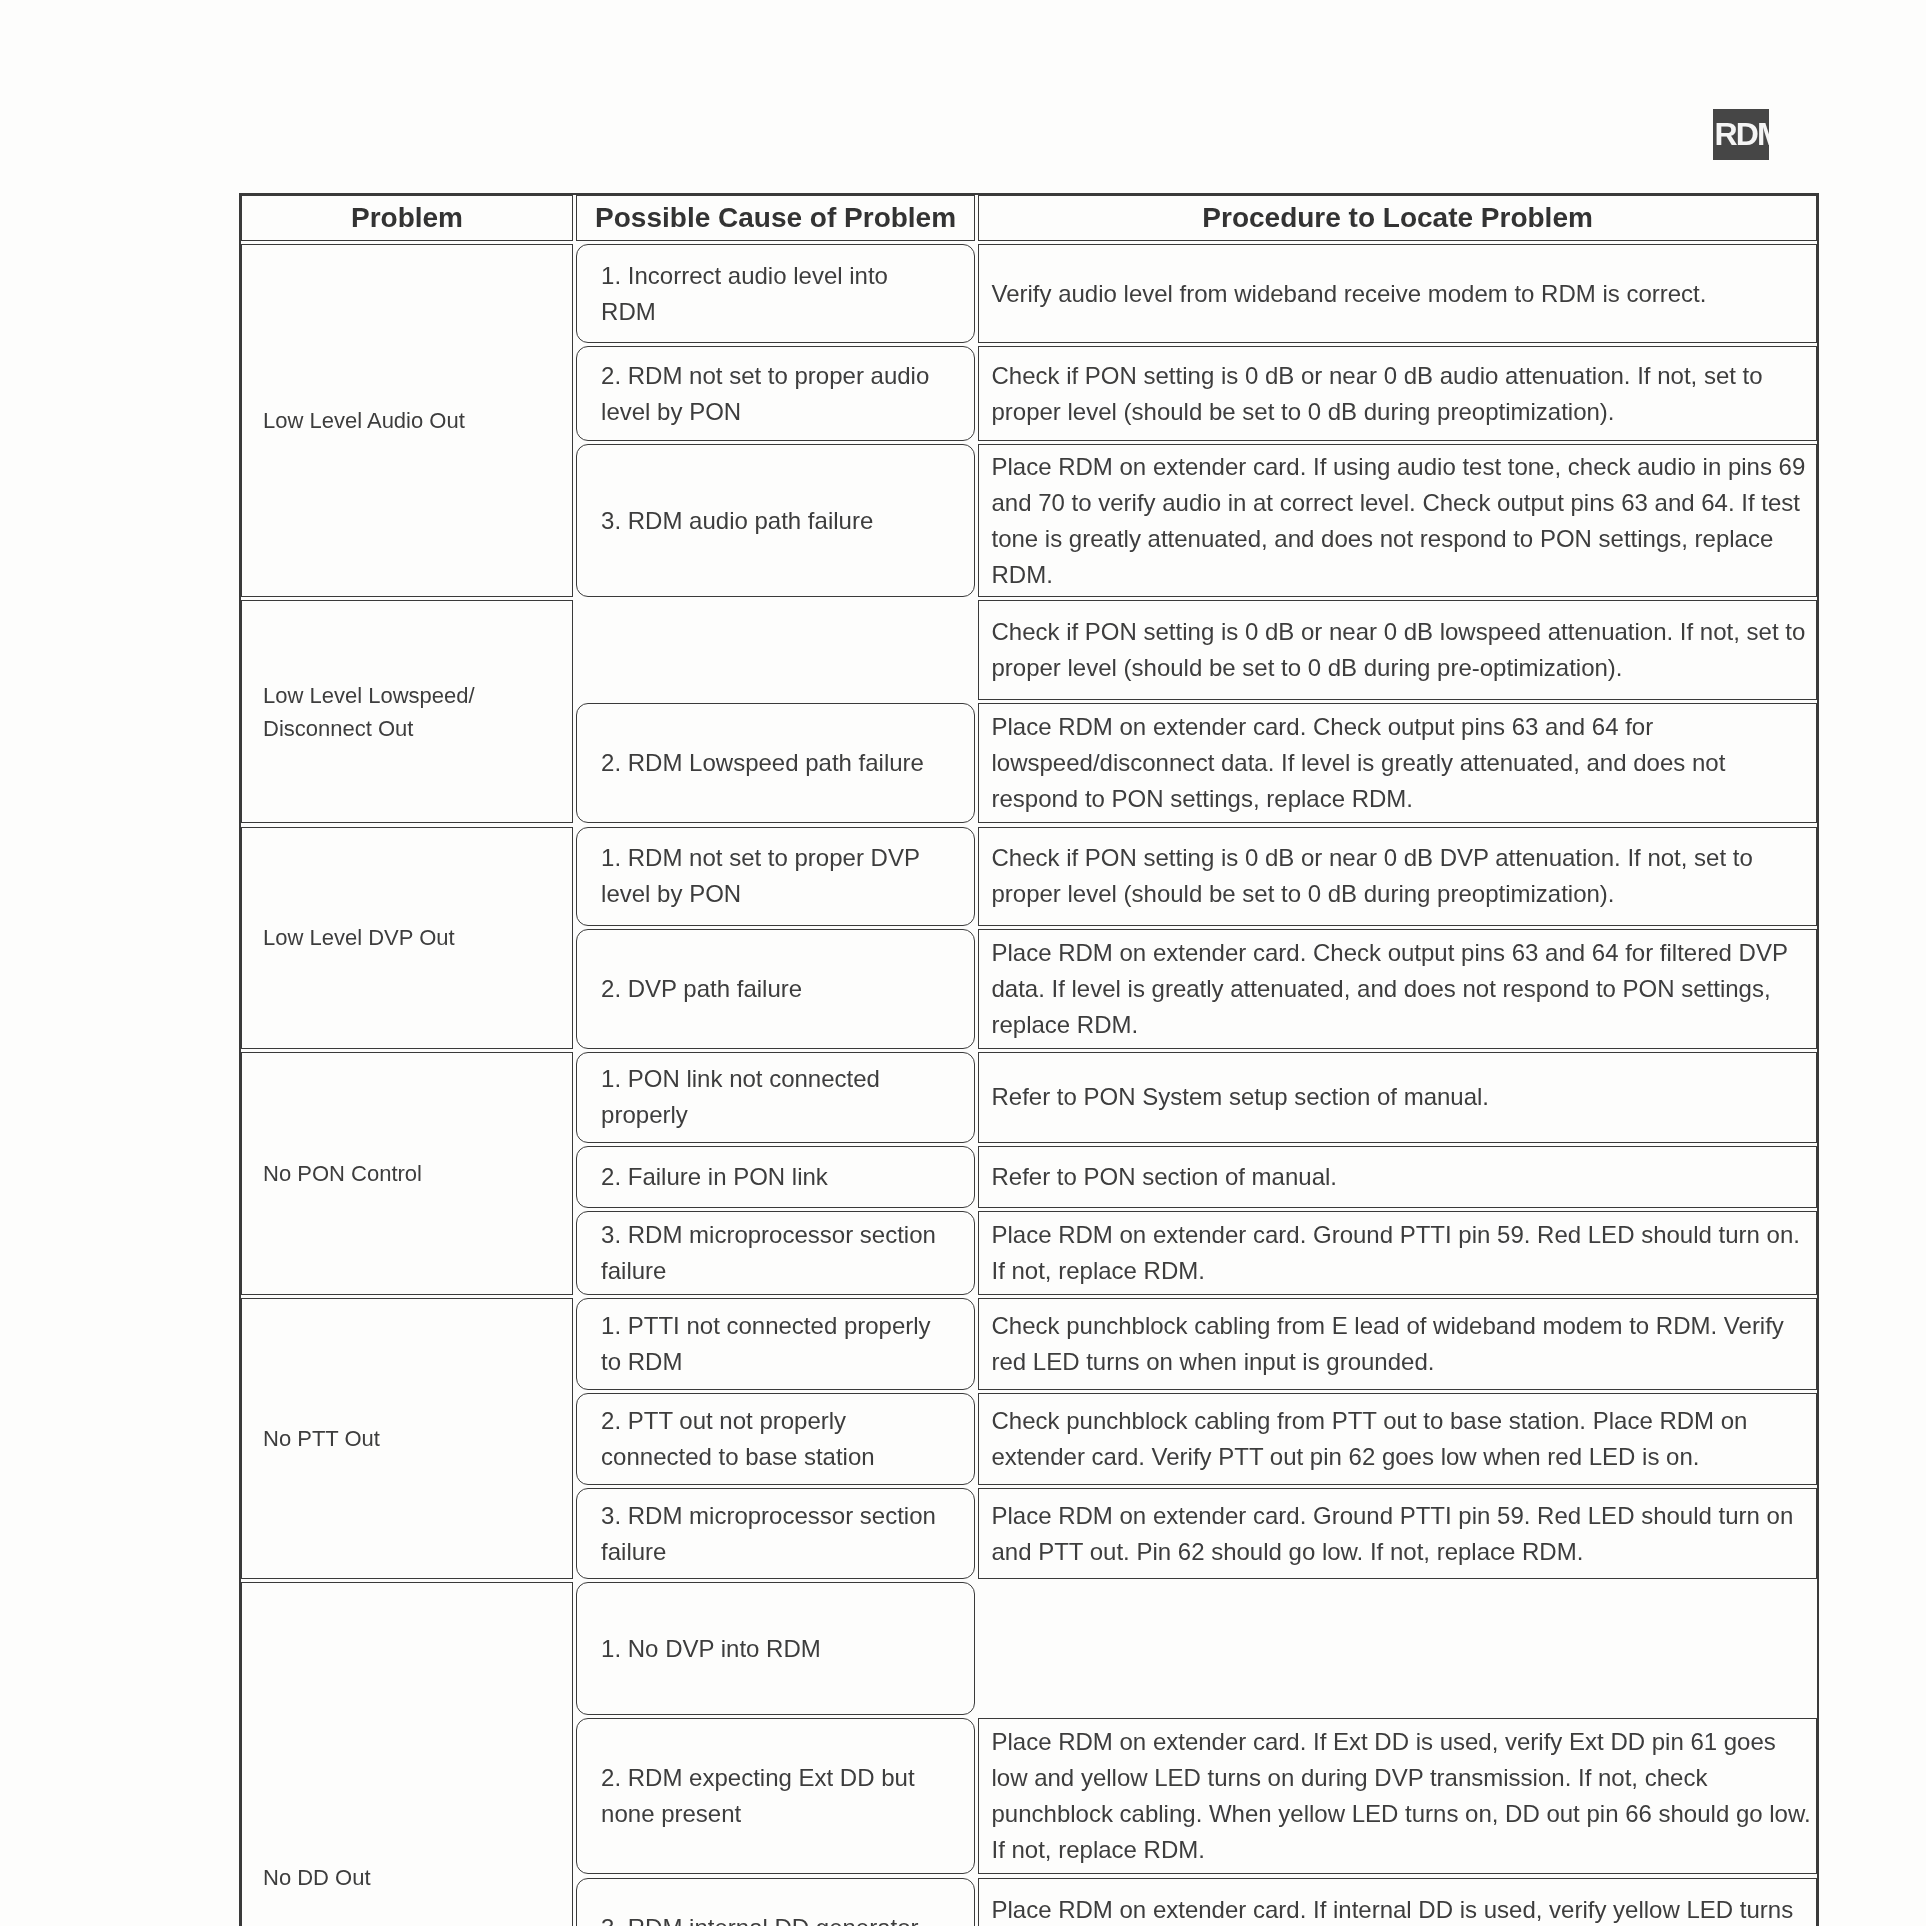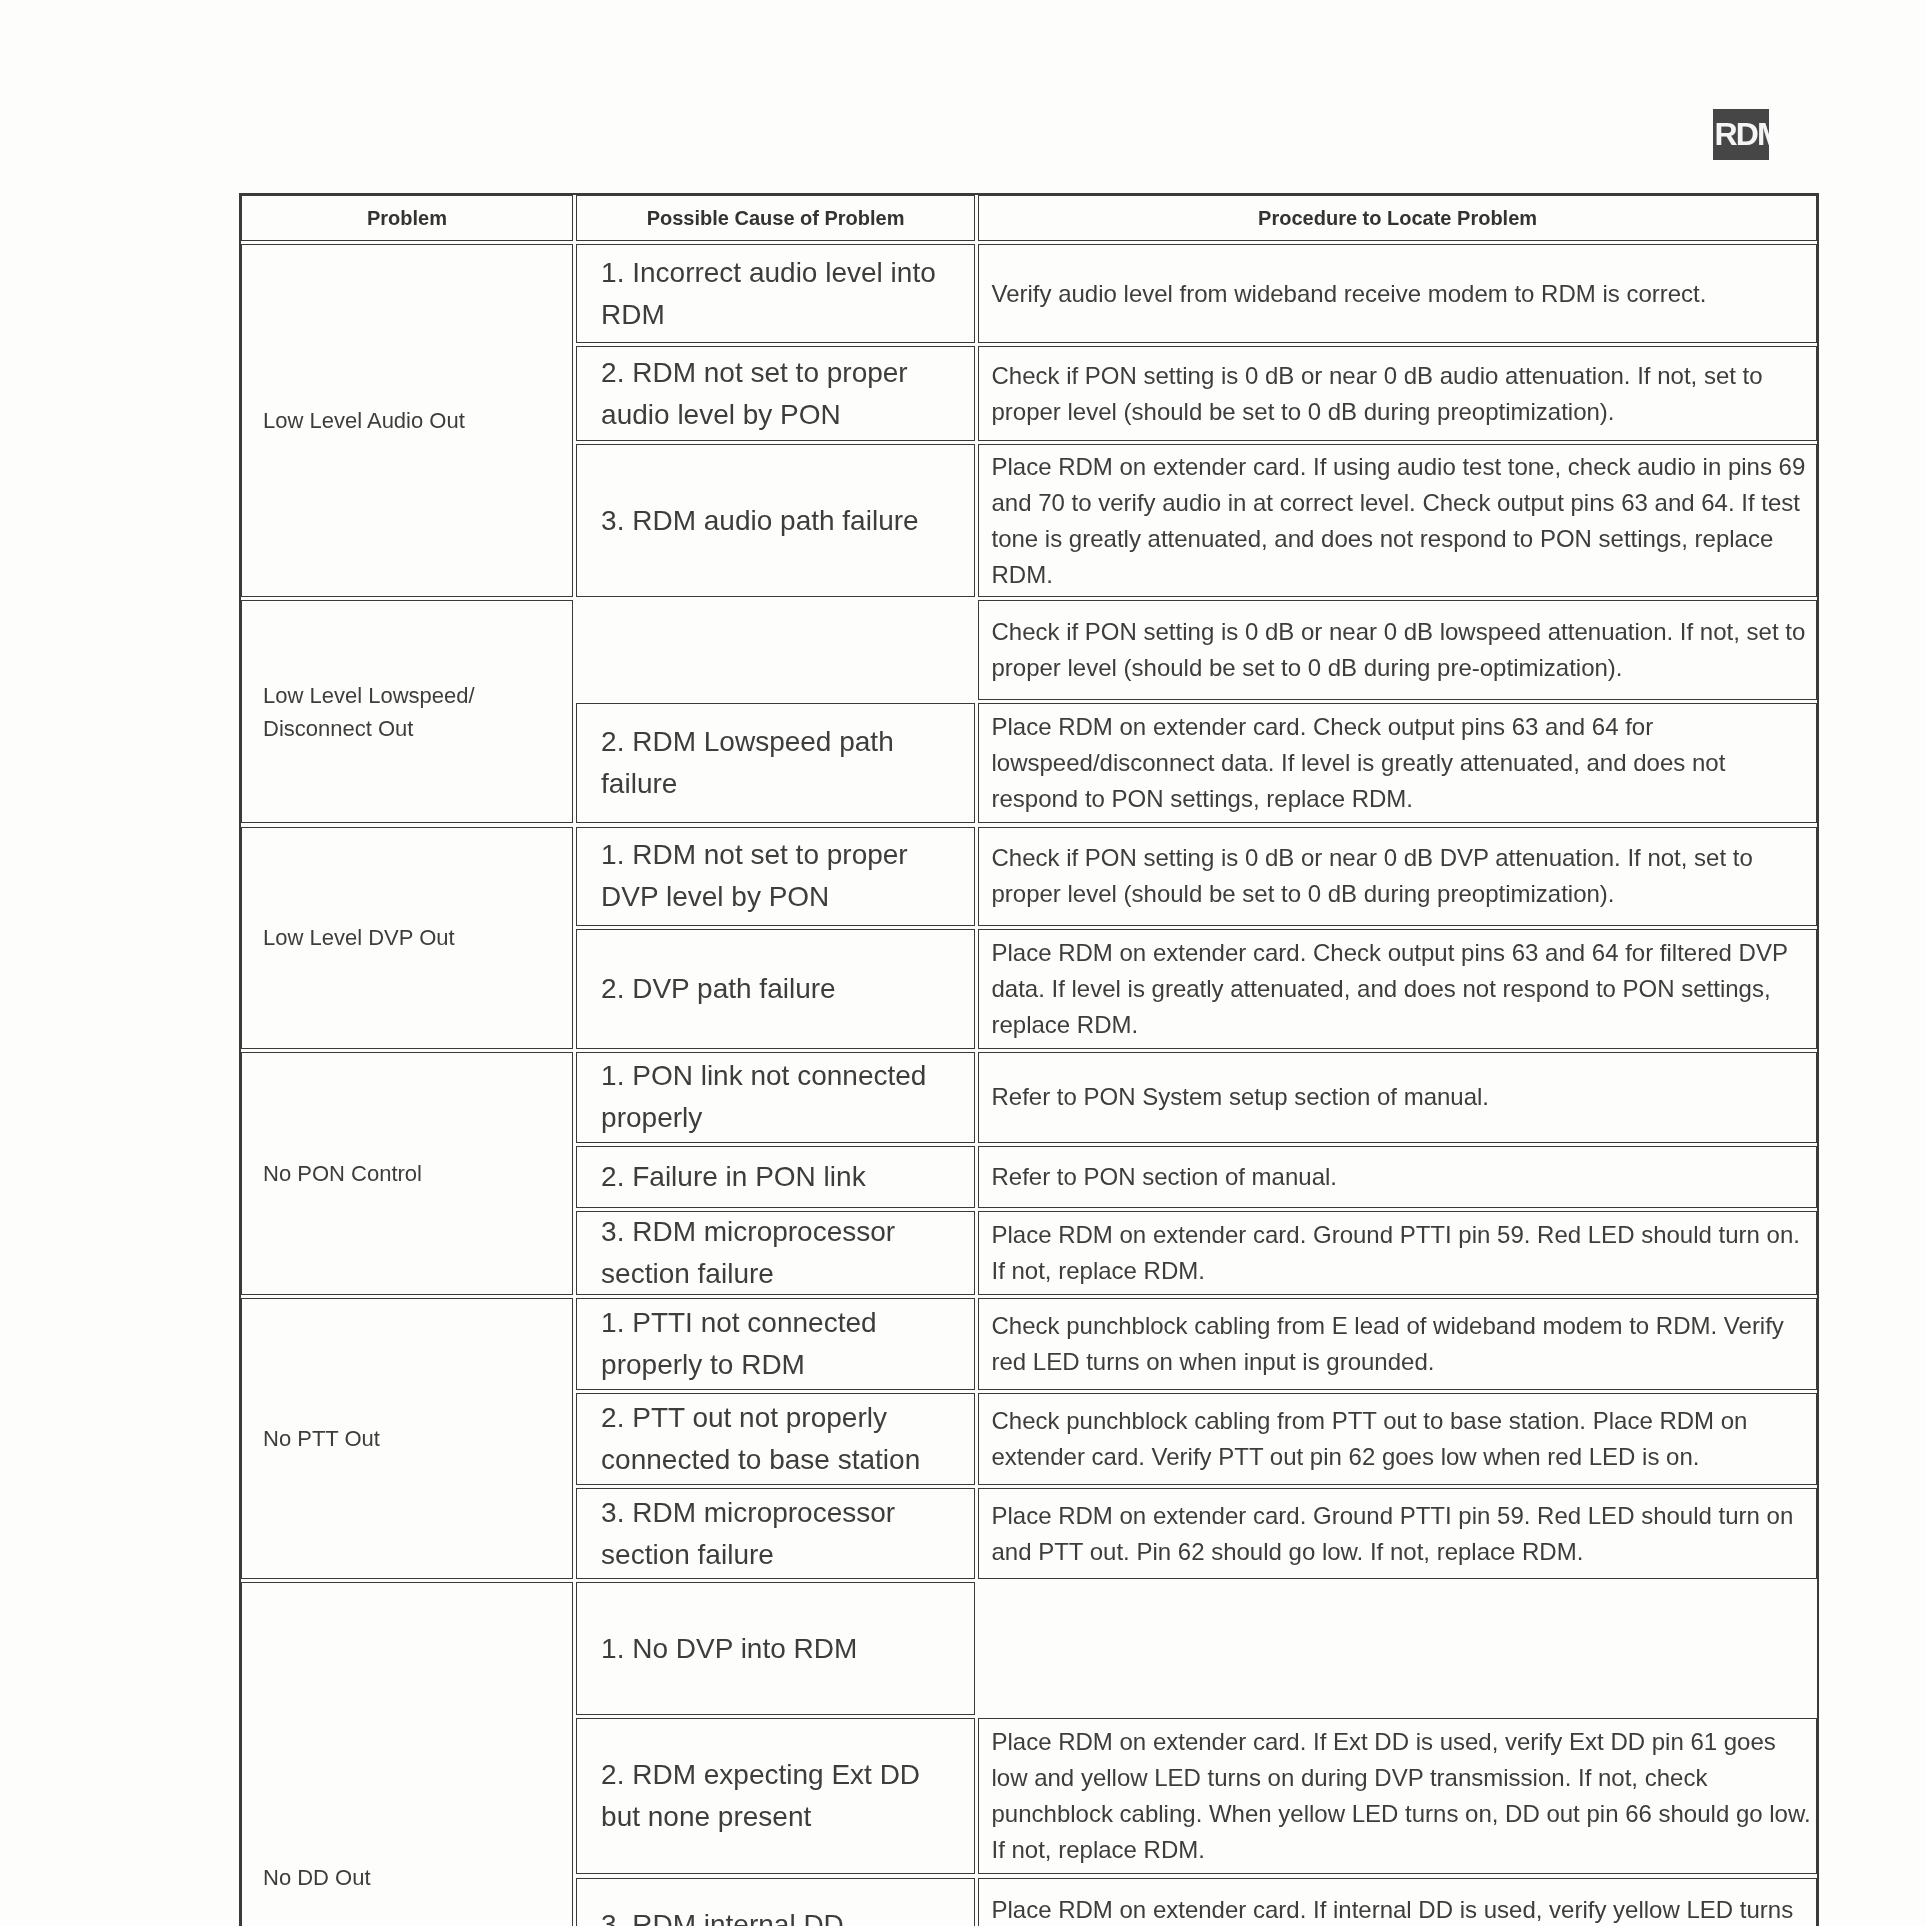--- a/index.html
+++ b/index.html
@@ -8,24 +8,24 @@
   .rdm-logo{position:absolute;left:1713px;top:109px;width:56px;height:51px;
         background:#464646;color:#f5f5f5;font-weight:bold;font-size:32px;
         line-height:50px;letter-spacing:-1.9px;padding-left:1.5px;overflow:hidden;
         box-sizing:border-box;white-space:nowrap;}
   .tbl{position:absolute;left:239px;top:193px;width:1580px;
         border:2.7px solid #3a3a3a;display:grid;
         grid-template-columns:332px 399px 1fr;gap:3.1px;background:#fdfdfc;
         box-sizing:border-box;}
   .cell{border:1.9px solid #3a3a3a;display:flex;align-items:center;
         box-sizing:border-box;background:#fdfdfc;}
-  .hdr{justify-content:center;font-weight:bold;font-size:20px;color:#333;}
+  .hdr{justify-content:center;font-weight:bold;font-size:28px;color:#333;}
   .problem{padding:7.7px 15.4px 7.7px 21px;font-size:22px;line-height:1.5;
         white-space:pre-line;}
-  .cause{padding:7.7px 27px 7.7px 24px;font-size:28px;line-height:1.5;}
+  .cause{padding:7.7px 27px 7.7px 24px;font-size:24px;line-height:1.5;border-radius:12px;}
   .proc{padding:7.7px 0 7.7px 12.3px;font-size:24px;line-height:1.5;}
   .proc > div{width:824px;}
 </style>
 </head>
 <body>
 
 <div class="page">
   <div class="rdm-logo">RDM</div>
   <div class="tbl" style="grid-template-rows: 46px 99px 95px 153px 100px 120px 99px 120px 91px 62px 84px 92px 92px 91px 133px 156px 136px 156px 161px;">
       <div class="cell hdr" style="grid-area: 1 / 1;">Problem</div>

